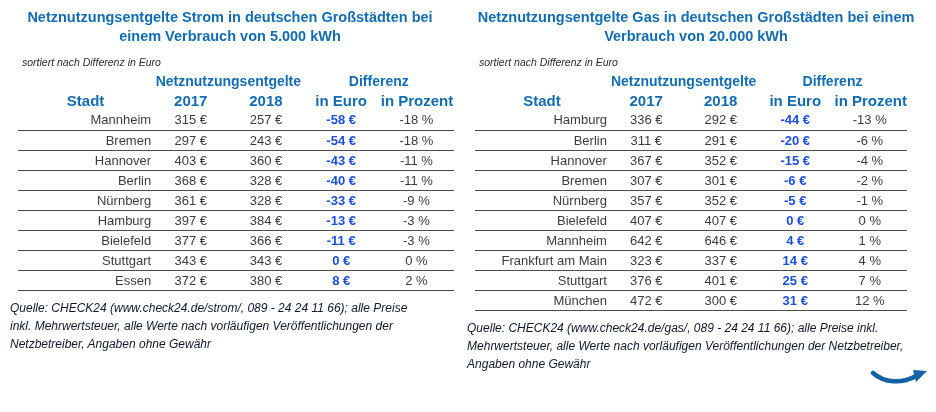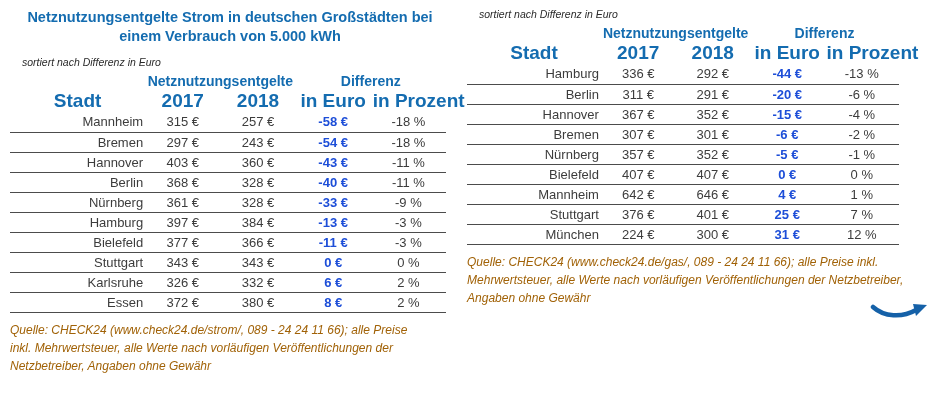--- a/index.html
+++ b/index.html
@@ -24,39 +24,39 @@
     color:var(--blue);
     font-size:14.5px;line-height:19px;font-weight:bold;
     text-align:center;
   }
   .col-left .title{max-width:440px;}
   .col-right .title{max-width:458px;}
   .sorted-note{
     font-style:italic;font-size:10.5px;color:#2a2a2a;
     margin:0 0 3px 12px;
   }
-  table{border-collapse:collapse;table-layout:fixed;width:436px;}
+  table{border-collapse:collapse;table-layout:fixed;width:436px;margin-left:8px;}
   .col-right table{width:432px;}
   col.c-city{width:31%;}
   col.c-num{width:17.25%;}
   th,td{padding:0 2px;height:20px;vertical-align:middle;}
   thead th{
-    color:var(--blue);font-weight:bold;font-size:19px;text-align:center;
+    color:var(--blue);font-weight:bold;font-size:15px;text-align:center;
     white-space:nowrap;
   }
   thead .group-row th{font-size:14px;height:19px;}
   tbody td{
     border-bottom:1.2px solid var(--rule);
     font-size:13px;text-align:center;white-space:nowrap;
   }
   tbody td.city{text-align:right;}
   tbody td.euro{font-weight:bold;color:#1d4ed8;}
   .source{
     margin:8px 0 0 0;
-    font-style:italic;font-size:12px;line-height:18px;color:#a16207;
+    font-style:italic;font-size:12px;line-height:18px;color:#0f172a;
   }
   .col-left .source{max-width:398px;}
   .col-right .source{max-width:445px;}
   .logo-row{display:flex;justify-content:flex-end;margin:2px 8px 0 0;}
   .logo{
     position:relative;display:inline-block;
     font-style:italic;font-weight:bold;font-size:30px;letter-spacing:-1px;
     color:var(--logo-blue);
     padding-bottom:10px;line-height:30px;
   }
@@ -143,39 +143,33 @@
             <td class="percent">-3 %</td>
           </tr>
           <tr>
             <td class="city">Stuttgart</td>
             <td class="y2017">343 €</td>
             <td class="y2018">343 €</td>
             <td class="euro">0 €</td>
             <td class="percent">0 %</td>
           </tr>
           <tr>
-            <td class="city">Karlsruhe</td>
-            <td class="y2017">326 €</td>
-            <td class="y2018">332 €</td>
-            <td class="euro">6 €</td>
-            <td class="percent">2 %</td>
-          </tr>
-          <tr>
             <td class="city">Essen</td>
             <td class="y2017">372 €</td>
             <td class="y2018">380 €</td>
             <td class="euro">8 €</td>
             <td class="percent">2 %</td>
           </tr>
         </tbody>
     </table>
     <p class="source">Quelle: CHECK24 (www.check24.de/strom/, 089 - 24 24 11 66); alle Preise inkl. Mehrwertsteuer, alle Werte nach vorläufigen Veröffentlichungen der Netzbetreiber, Angaben ohne Gewähr</p>
   </section>
 
   <section class="col col-right">
+    <h2 class="title">Netznutzungsentgelte Gas in deutschen Großstädten bei einem Verbrauch von 20.000 kWh</h2>
     <div class="sorted-note">sortiert nach Differenz in Euro</div>
     <table>
       <colgroup>
           <col class="c-city">
           <col class="c-num">
           <col class="c-num">
           <col class="c-num">
           <col class="c-num">
         </colgroup>
       <thead>
@@ -236,29 +230,36 @@
             <td class="percent">0 %</td>
           </tr>
           <tr>
             <td class="city">Mannheim</td>
             <td class="y2017">642 €</td>
             <td class="y2018">646 €</td>
             <td class="euro">4 €</td>
             <td class="percent">1 %</td>
           </tr>
           <tr>
+            <td class="city">Frankfurt am Main</td>
+            <td class="y2017">323 €</td>
+            <td class="y2018">337 €</td>
+            <td class="euro">14 €</td>
+            <td class="percent">4 %</td>
+          </tr>
+          <tr>
             <td class="city">Stuttgart</td>
             <td class="y2017">376 €</td>
             <td class="y2018">401 €</td>
             <td class="euro">25 €</td>
             <td class="percent">7 %</td>
           </tr>
           <tr>
             <td class="city">München</td>
-            <td class="y2017">224 €</td>
+            <td class="y2017">472 €</td>
             <td class="y2018">300 €</td>
             <td class="euro">31 €</td>
             <td class="percent">12 %</td>
           </tr>
         </tbody>
     </table>
     <p class="source">Quelle: CHECK24 (www.check24.de/gas/, 089 - 24 24 11 66); alle Preise inkl. Mehrwertsteuer, alle Werte nach vorläufigen Veröffentlichungen der Netzbetreiber, Angaben ohne Gewähr</p>
 
     <div class="logo-row">
       <div class="logo">

